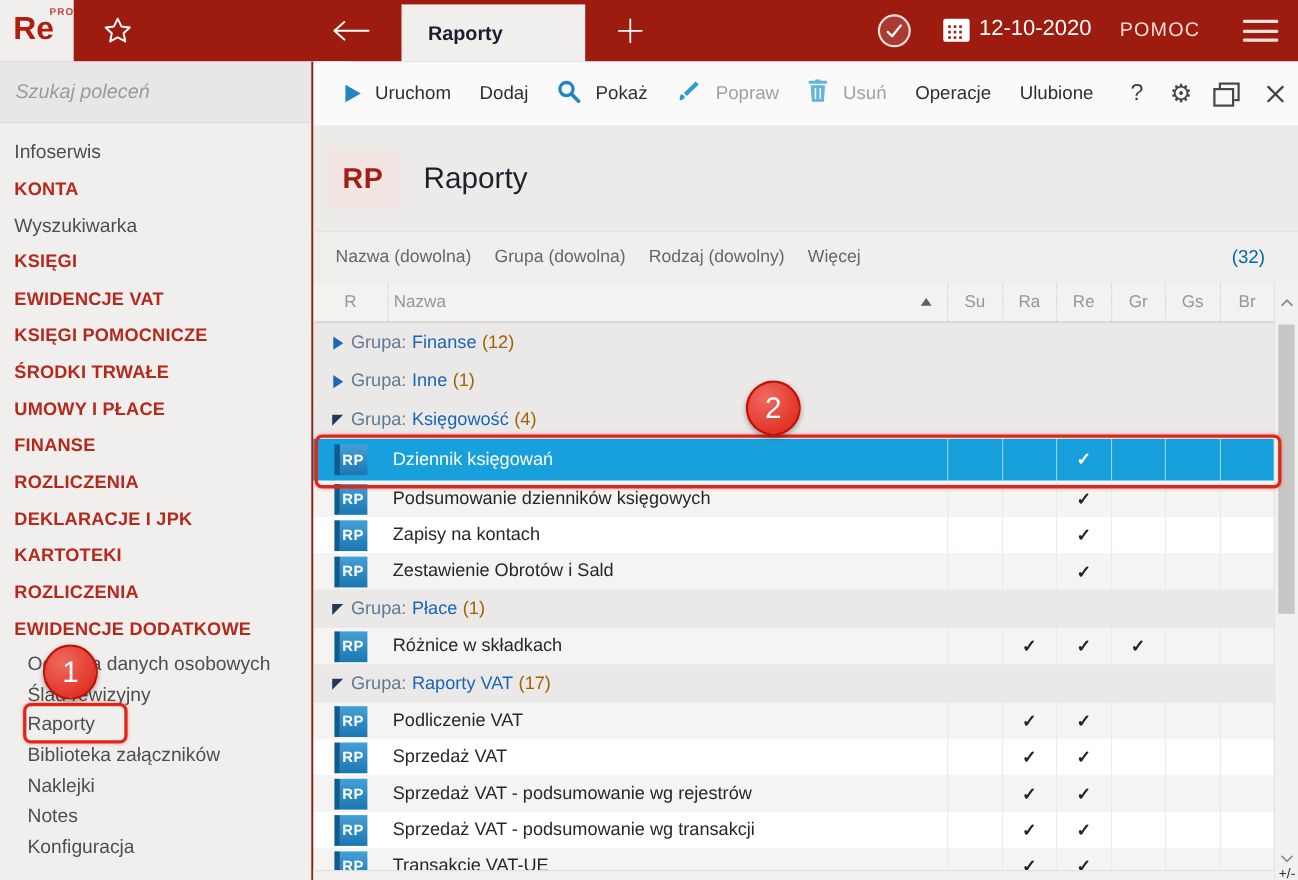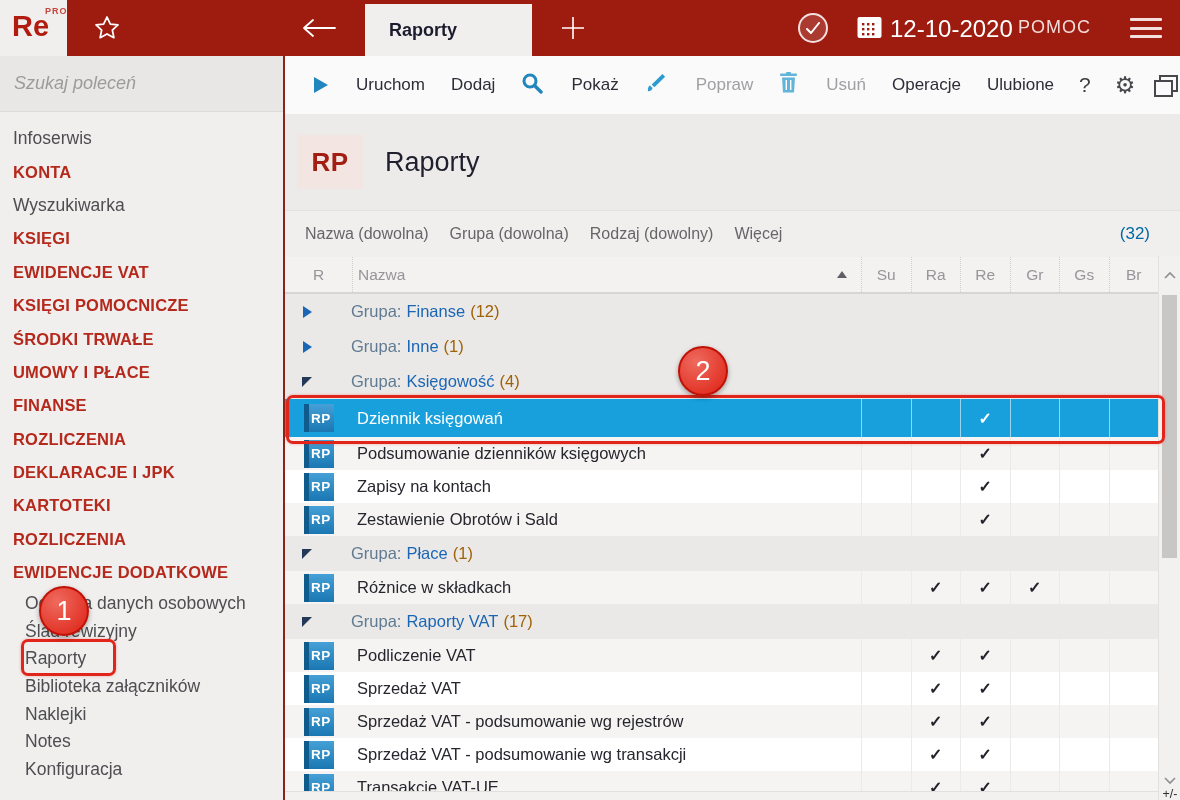--- a/index.html
+++ b/index.html
@@ -14,40 +14,40 @@
   .star-btn{position:absolute;left:93px;top:14px;width:28px;height:28px;}
   .back-btn{position:absolute;left:301px;top:17px;width:36px;height:22px;}
   .tab-active{position:absolute;left:365px;top:4px;width:167px;height:52px;background:#f0efee;
               display:flex;align-items:center;padding-left:24px;box-sizing:border-box;
               color:#1c1c2e;font-size:18px;font-weight:700;}
   .plus-btn{position:absolute;left:558px;top:13px;width:30px;height:30px;}
   .sync{position:absolute;left:798px;top:13px;width:30px;height:30px;border-radius:50%;
         border:2px solid rgba(255,255,255,.85);background:rgba(255,255,255,.14);box-sizing:border-box;
         display:flex;align-items:center;justify-content:center;}
   .cal{position:absolute;left:857px;top:16px;}
-  .date{position:absolute;left:890px;top:15px;color:#ffffff;font-size:24px;}
+  .date{position:absolute;left:890px;top:15px;color:#ffffff;font-size:20px;}
   .pomoc{position:absolute;left:1018px;top:17px;color:#f2dcd8;font-size:18px;letter-spacing:1px;}
   .burger{position:absolute;left:1130px;top:18px;width:32px;height:20px;display:flex;flex-direction:column;justify-content:space-between;}
   .burger i{display:block;height:3px;background:#f3e0dd;border-radius:1px;}
 
   
   .sidebar{position:absolute;left:0;top:56px;width:319px;height:744px;background:#f0efee;}
   .search{height:56px;background:#e9e7e5;border-bottom:1px solid #dedcda;display:flex;align-items:center;
           padding:0 14px;box-sizing:border-box;}
   .search .ph{flex:1;color:#9b9b9b;font-style:italic;font-size:18px;}
   .nav{padding-top:10px;}
   .nav-item{height:33.4px;display:flex;align-items:center;padding-left:13px;font-size:17.5px;color:#4e4e52;cursor:default;}
   .nav-item.category{color:#b5291d;font-weight:700;font-size:16.5px;letter-spacing:.2px;}
   .nav-item.sublink{height:27.7px;padding-left:25px;}
 
   
   .main{position:absolute;left:283px;top:56px;width:897px;height:744px;box-sizing:border-box;
         border-left:2px solid #8a2419;background:#f0efee;}
   .toolbar{height:58px;background:#fbfafa;display:flex;align-items:center;padding-left:16px;}
-  .tbtn{display:flex;align-items:center;gap:28px;padding:0 13px;height:100%;font-size:17px;color:#2d2d38;cursor:default;}
+  .tbtn{display:flex;align-items:center;gap:13px;padding:0 13px;height:100%;font-size:17px;color:#2d2d38;cursor:default;}
   .tbtn .lbl{white-space:nowrap;}
   .tbtn.disabled .lbl{color:#9fa0a3;}
   .tb-right{margin-left:auto;display:flex;align-items:center;}
   .tico{padding:0 12px;height:100%;display:flex;align-items:center;color:#47474c;}
   .qmark{font-size:21px;color:#3c3c42;}
   .gear{font-size:23px;color:#47474c;line-height:1;}
   .cascade{position:relative;width:15px;height:13px;border:2px solid #47474c;margin-top:-4px;}
   .cascade::after{content:'';position:absolute;left:-7px;top:3px;width:15px;height:13px;border:2px solid #47474c;background:#fbfafa;}
 
   .pagehead{height:96px;background:#edebe9;display:flex;align-items:center;padding-left:12px;}
@@ -69,21 +69,21 @@
 
   .rows{position:relative;}
   .grow{display:flex;align-items:center;box-sizing:border-box;padding-right:22px;}
   .grow.group{height:35px;background:#ebe9e7;font-size:16.5px;}
   .grow.item{height:33px;background:#ffffff;font-size:16.5px;color:#26262e;}
   .grow.item.stripe{background:#f5f4f2;}
   .grow.item.selected{height:38px;background:#17a0dc;color:#fff;}
   .tri{width:24px;margin-left:10px;display:flex;justify-content:center;align-items:center;}
   .tri.col::before{content:'';width:0;height:0;border-left:9px solid #1a66b5;border-top:6px solid transparent;border-bottom:6px solid transparent;}
   .tri.exp::before{content:'';width:0;height:0;border-top:10px solid #22395a;border-right:10px solid transparent;}
-  .gprefix{color:#5f7a92;margin-left:32px;}
+  .gprefix{color:#5f7a92;}
   .gname{color:#1a66b5;margin-left:5px;}
   .gcount{color:#a16207;margin-left:5px;}
   .rcol{width:67px;display:flex;justify-content:center;}
   .rp{width:30px;height:28px;box-sizing:border-box;background:linear-gradient(180deg,#44a0d6,#1b77b2);
       border-left:5px solid #0f5c8c;color:#fff;font-weight:700;font-size:13.5px;letter-spacing:.5px;
       display:flex;align-items:center;justify-content:center;}
   .iname{flex:1;padding-left:5px;white-space:nowrap;overflow:hidden;}
   .ccell{width:49.5px;align-self:stretch;display:flex;align-items:center;justify-content:center;
          border-left:1px solid #eceae8;box-sizing:border-box;font-size:16px;font-weight:700;color:#23232b;}
   .selected .ccell{border-left-color:rgba(255,255,255,.55);color:#fff;}

